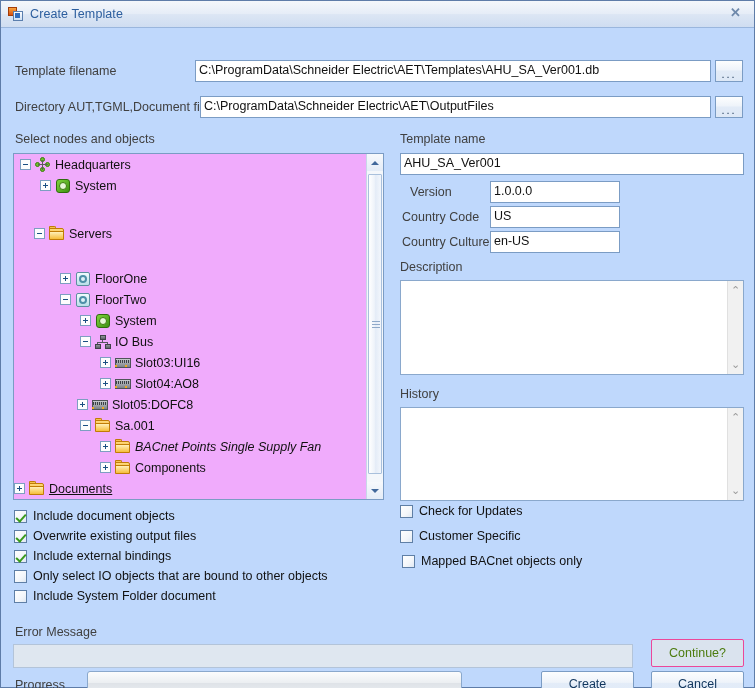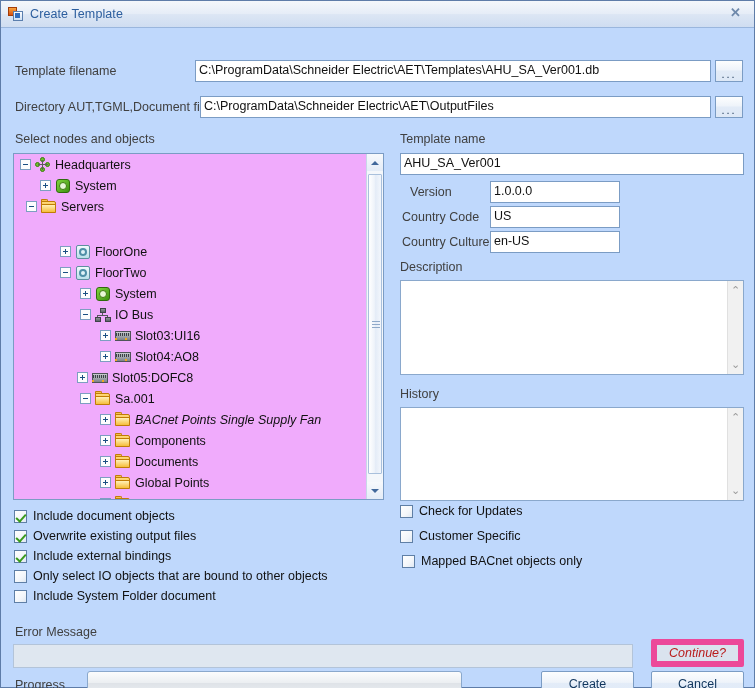--- a/index.html
+++ b/index.html
@@ -249,23 +249,22 @@
     position: absolute;
     background: linear-gradient(to bottom,#fcfdfe 0%,#eef3fa 45%,#e3ecf8 50%,#dfe9f7 100%);
     border: 1px solid #7b9cc4;
     border-radius: 2px;
     display: flex; align-items: center; justify-content: center;
     font-size: 12.5px; color: #12375e;
     cursor: default;
   }
   .btn.disabled {
     background: #dae3ee;
-    border: 6px solid #ec4899;
-    color: #b91c1c;
-    font-style: italic;
+    border: 1px solid #ec4899;
+    color: #4d7c0f;
   }
 </style>
 </head>
 <body>
 
 <div id="window">
 
   <div id="titlebar">
     <span class="title-icon">
       <span class="ti-a"></span>
@@ -303,21 +302,21 @@
             <span>Headquarters</span>
           </div>
           <div class="tnode" style="padding-left: 26px;">
             <span class="expander plus"></span>
             <span class="ticon ic-gear">
               <span class="g-out"></span>
               <span class="g-mid"></span>
             </span>
             <span>System</span>
           </div>
-          <div class="tnode" style="padding-left: 12px;">
+          <div class="tnode" style="padding-left: 20px; margin-top: 27px;">
             <span class="expander"></span>
             <span class="ticon ic-folder">
               <span class="f-tab"></span>
               <span class="f-back"></span>
               <span class="f-front"></span>
             </span>
             <span>Servers</span>
           </div>
           <div class="tnode" style="padding-left: 46px; margin-top: 24px;">
             <span class="expander plus"></span>
@@ -409,21 +408,21 @@
           </div>
           <div class="tnode" style="padding-left: 86px;">
             <span class="expander plus"></span>
             <span class="ticon ic-folder">
               <span class="f-tab"></span>
               <span class="f-back"></span>
               <span class="f-front"></span>
             </span>
             <span>Components</span>
           </div>
-          <div class="tnode" style="padding-left: 86px;">
+          <div class="tnode" style=" text-decoration: underline;">
             <span class="expander plus"></span>
             <span class="ticon ic-folder">
               <span class="f-tab"></span>
               <span class="f-back"></span>
               <span class="f-front"></span>
             </span>
             <span>Documents</span>
           </div>
           <div class="tnode" style="padding-left: 86px;">
             <span class="expander plus"></span>

